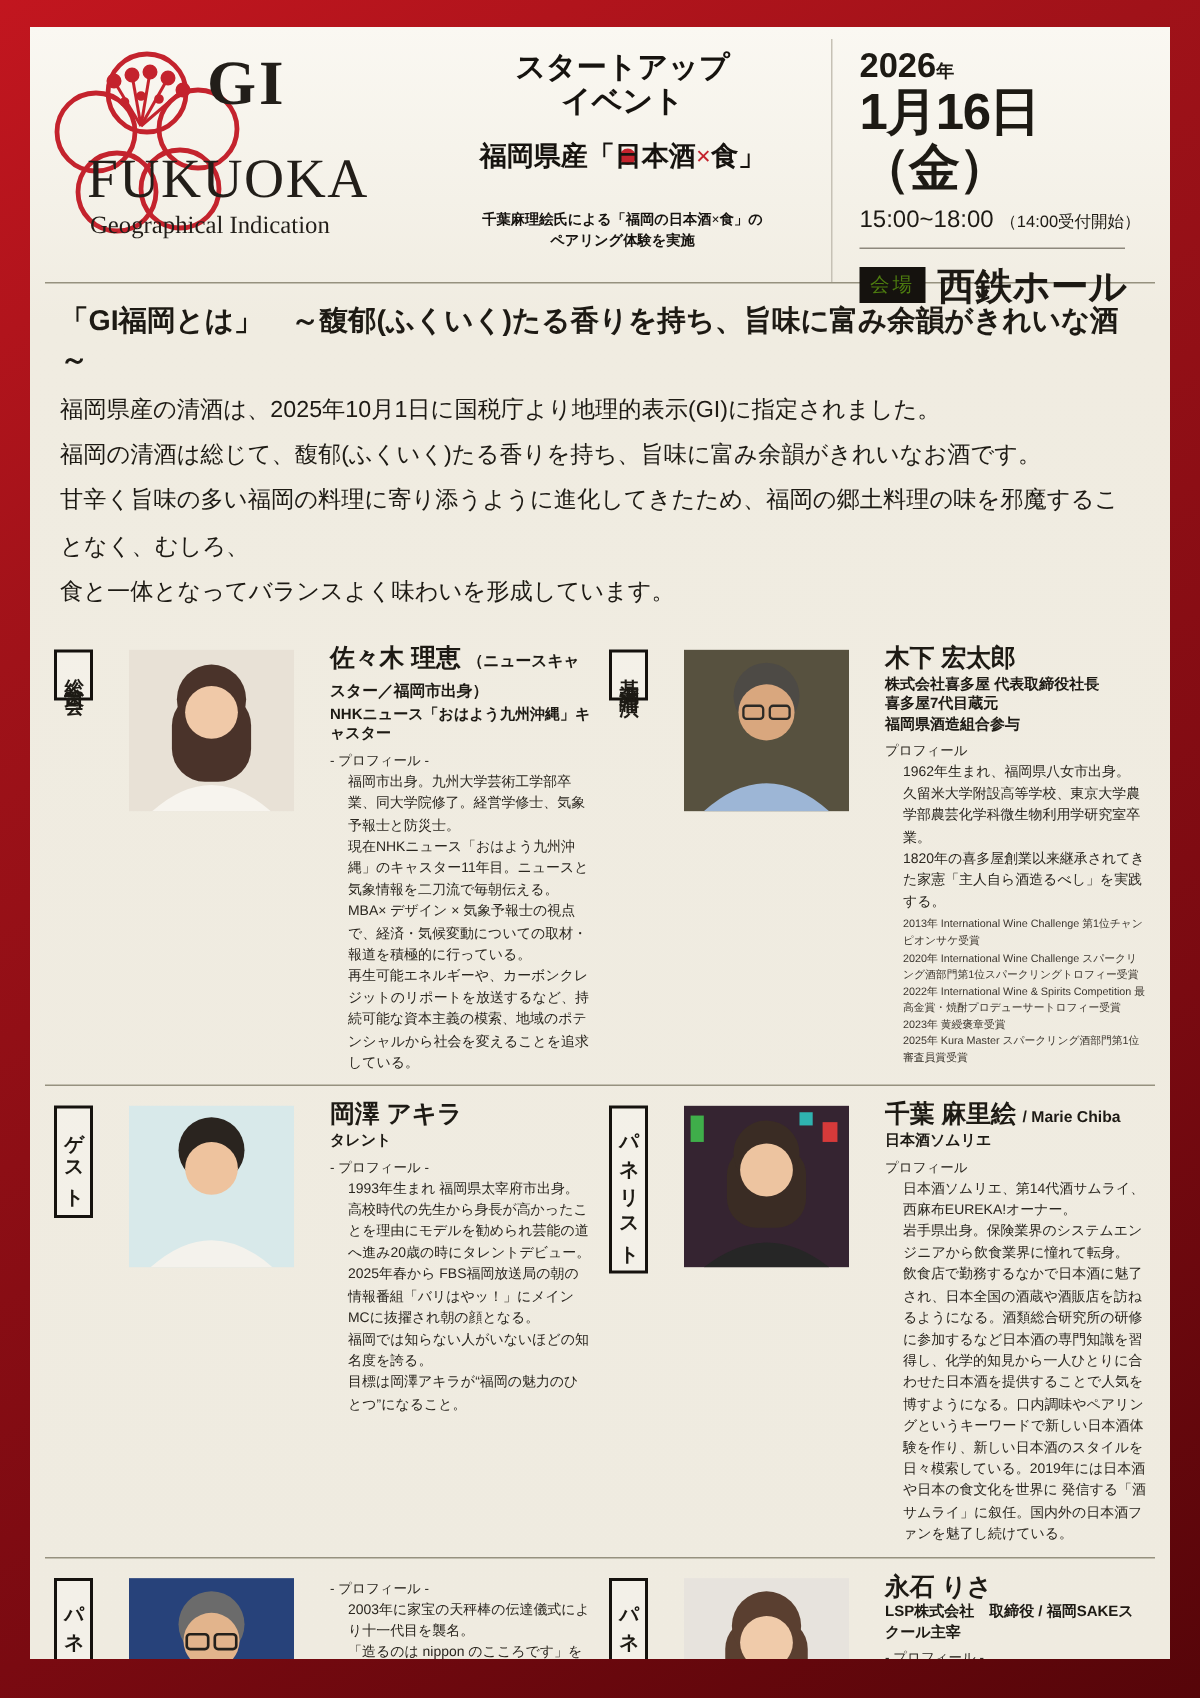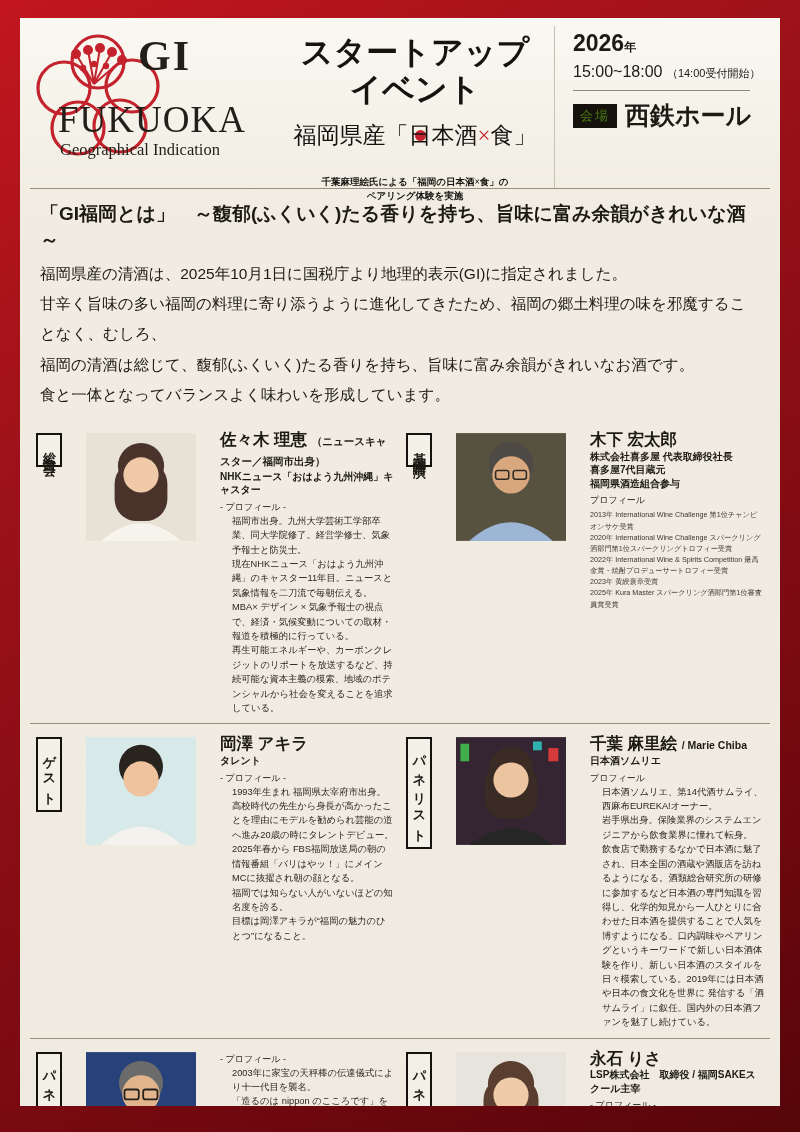--- a/index.html
+++ b/index.html
@@ -15,22 +15,22 @@
     overflow:hidden;
   }
   
   .header{display:flex;height:162px;padding:8px 10px 0;}
   .logo-col{width:252px;position:relative;flex:none;}
   .logo-svg{position:absolute;left:6px;top:2px;}
   .logo-gi{position:absolute;left:108px;top:6px;font-family:"Liberation Serif","DejaVu Serif",serif;font-size:42px;font-weight:bold;letter-spacing:2px;color:#221e19;}
   .logo-fukuoka{position:absolute;left:28px;top:72px;font-family:"Liberation Serif","DejaVu Serif",serif;font-size:37px;color:#221e19;letter-spacing:1px;}
   .logo-sub{position:absolute;left:30px;top:114px;font-family:"Liberation Serif","DejaVu Serif",serif;font-size:16.5px;color:#221e19;}
   .title-col{width:266px;flex:none;text-align:center;padding-top:8px;font-family:"Liberation Serif","DejaVu Serif",serif;}
-  .ev-title{font-size:32px;font-weight:bold;line-height:1.15;color:#16130f;}
-  .ev-sub{margin-top:12px;font-size:23px;font-weight:normal;color:#16130f;}
+  .ev-title{font-size:20px;font-weight:bold;line-height:1.15;color:#16130f;}
+  .ev-sub{margin-top:12px;font-size:18px;font-weight:bold;color:#16130f;}
   .day-dot{position:relative;display:inline-block;}
   .day-dot::before{content:"";position:absolute;left:50%;top:52%;width:11px;height:11px;margin:-5.5px 0 0 -5.5px;border-radius:50%;background:#c4232d;}
   .day-dot span{position:relative;}
   .ev-x{color:#c4232d;}
   .ev-note{margin-top:24px;font-size:9.5px;font-weight:bold;line-height:1.5;color:#16130f;}
   .date-col{flex:1;border-left:1px solid #c6c1b5;margin-left:6px;padding:4px 0 0 18px;}
   .d-year{font-size:23px;font-weight:bold;}
   .d-year small{font-size:12px;}
   .d-big{font-size:34px;font-weight:bold;letter-spacing:-1px;line-height:1.1;}
   .d-time{font-size:16px;margin-top:6px;}
@@ -52,21 +52,21 @@
   .role{writing-mode:vertical-rl;text-orientation:upright;font-weight:bold;font-size:13px;border:2px solid #15120e;padding:7px 2px;letter-spacing:4px;height:max-content;margin-top:3px;flex:none;background:rgba(255,255,255,.25);}
   .photo{width:110px;height:108px;flex:none;margin-top:3px;}
   .photo svg{width:100%;height:100%;display:block;}
   .pinfo{flex:1;min-width:0;}
   .pname{font-size:16.5px;font-weight:bold;line-height:1.2;}
   .pname .nnote{font-size:10.5px;font-weight:bold;}
   .ptitle div{font-size:10px;font-weight:bold;line-height:1.35;}
   .plabel{font-size:9px;margin-top:4px;color:#2a261f;}
   .pbody div{font-size:9.3px;line-height:1.55;color:#2a261f;margin-left:12px;}
   .pawards{margin-top:2px;}
-  .pawards div{font-size:7.2px;line-height:1.55;color:#3c362e;}
+  .pawards div{font-size:7.2px;line-height:1.55;color:#3c362e;margin-left:12px;}
 </style>
 </head>
 <body>
 
 <div class="page">
 
   <div class="header">
     <div class="logo-col">
       <svg class="logo-svg" width="240" height="150" viewBox="0 0 240 150">
         <g stroke="#c4232d" stroke-width="3.2" fill="none">
@@ -104,37 +104,38 @@
       </div>
       <div class="ev-sub"><span>福岡県産「</span><span class="day-dot"><span>日</span></span><span>本酒</span><span class="ev-x">×</span><span>食」</span></div>
       <div class="ev-note">
         <div>千葉麻理絵氏による「福岡の日本酒×食」の</div>
         <div>ペアリング体験を実施</div>
       </div>
     </div>
 
     <div class="date-col">
       <div class="d-year"><span>2026</span><small>年</small></div>
+      <div class="d-big">1月16日（金）</div>
       <div class="d-time"><span>15:00~18:00</span> <small>（14:00受付開始）</small></div>
       <div class="d-line"></div>
       <div class="d-venue">
         <span class="v-label">会場</span>
         <span class="v-name">西鉄ホール</span>
       </div>
     </div>
   </div>
 
   <div class="hr"></div>
 
   <div class="intro">
     <div class="intro-h">「GI福岡とは」　～馥郁(ふくいく)たる香りを持ち、旨味に富み余韻がきれいな酒～</div>
     <div class="intro-p">
         <div>福岡県産の清酒は、2025年10月1日に国税庁より地理的表示(GI)に指定されました。</div>
+        <div>福岡の清酒は総じて、馥郁(ふくいく)たる香りを持ち、旨味に富み余韻がきれいなお酒です。</div>
         <div>甘辛く旨味の多い福岡の料理に寄り添うように進化してきたため、福岡の郷土料理の味を邪魔することなく、むしろ、</div>
-        <div>福岡の清酒は総じて、馥郁(ふくいく)たる香りを持ち、旨味に富み余韻がきれいなお酒です。</div>
         <div>食と一体となってバランスよく味わいを形成しています。</div>
       </div>
   </div>
 
   <div class="speakers">
 
     <div class="srow">
       <div class="card">
         <div class="role">総合司会</div>
         <div class="photo">
@@ -172,20 +173,25 @@
             </svg>
         </div>
         <div class="pinfo">
           <div class="pname"><span>木下 宏太郎</span></div>
           <div class="ptitle">
               <div>株式会社喜多屋 代表取締役社長</div>
               <div>喜多屋7代目蔵元</div>
               <div>福岡県酒造組合参与</div>
             </div>
           <div class="plabel">プロフィール</div>
+          <div class="pbody">
+              <div>1962年生まれ、福岡県八女市出身。</div>
+              <div>久留米大学附設高等学校、東京大学農学部農芸化学科微生物利用学研究室卒業。</div>
+              <div>1820年の喜多屋創業以来継承されてきた家憲「主人自ら酒造るべし」を実践する。</div>
+            </div>
           <div class="pawards">
               <div>2013年 International Wine Challenge 第1位チャンピオンサケ受賞</div>
               <div>2020年 International Wine Challenge スパークリング酒部門第1位スパークリングトロフィー受賞</div>
               <div>2022年 International Wine &amp; Spirits Competition 最高金賞・焼酎プロデューサートロフィー受賞</div>
               <div>2023年 黄綬褒章受賞</div>
               <div>2025年 Kura Master スパークリング酒部門第1位審査員賞受賞</div>
             </div>
         </div>
       </div>
     </div>

